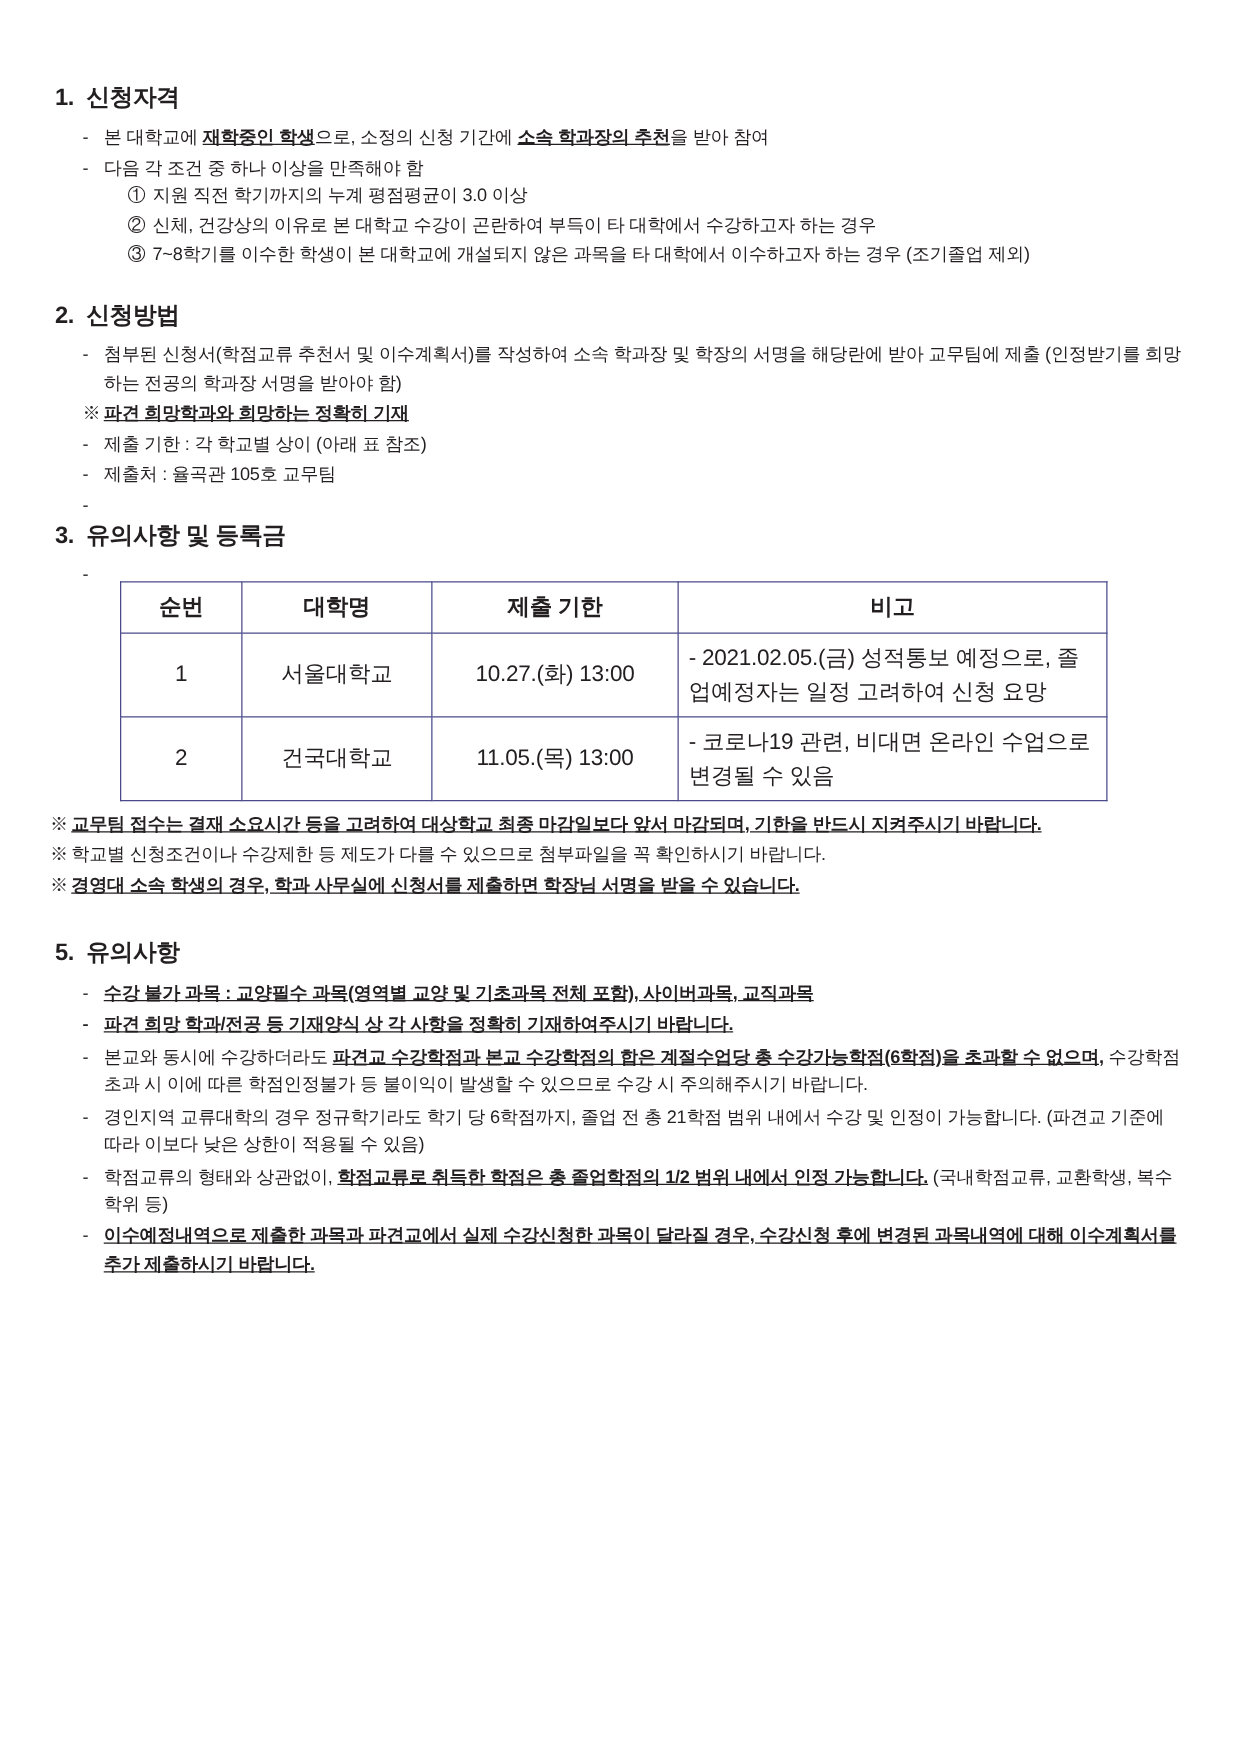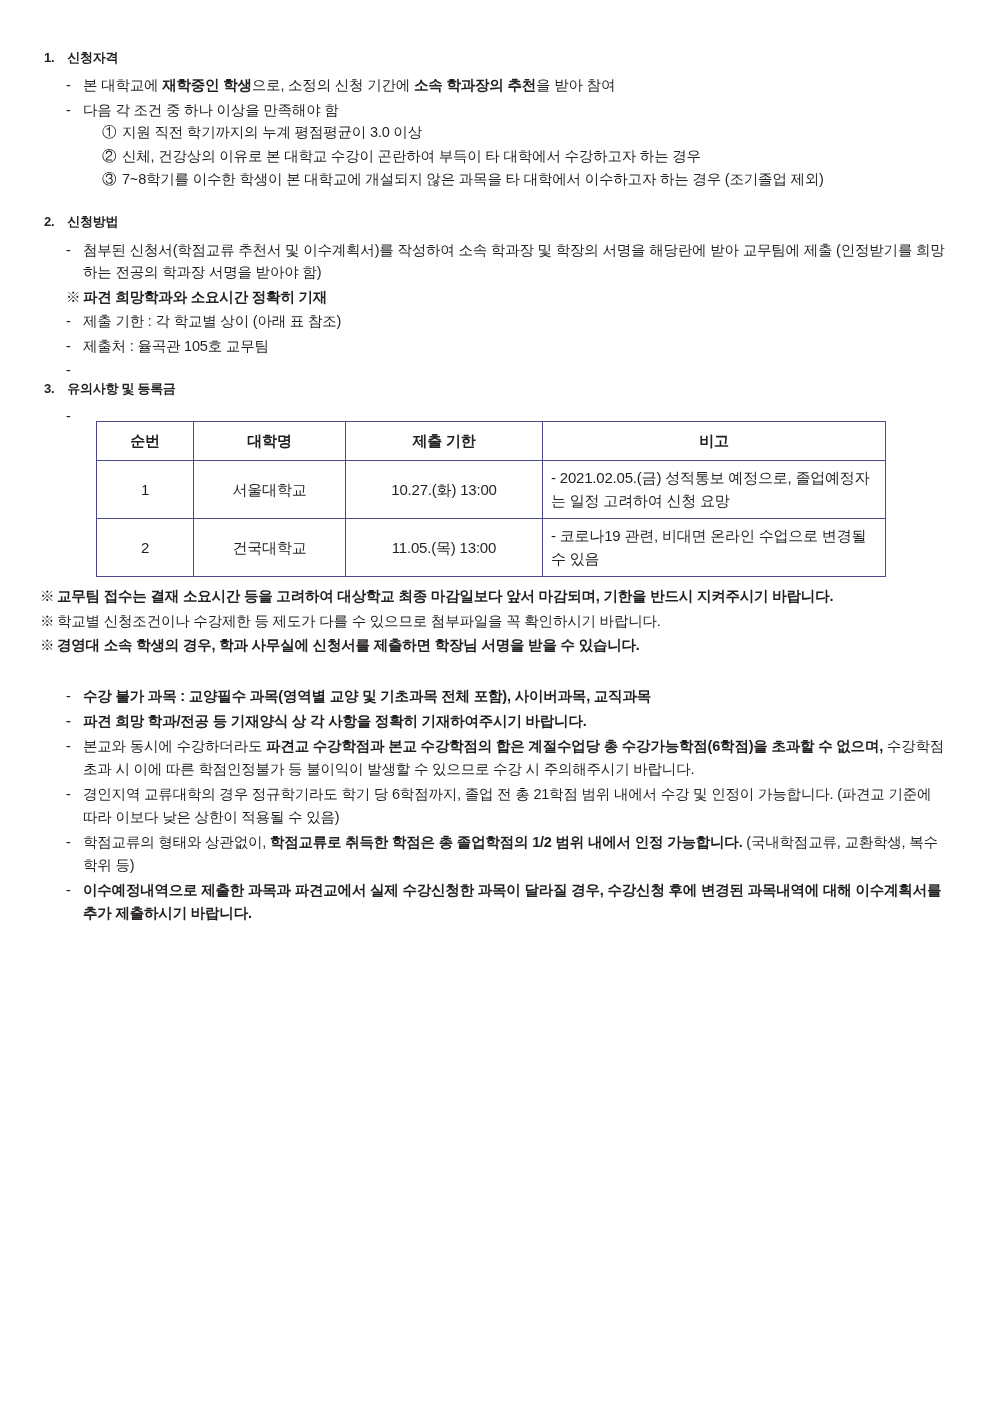--- a/index.html
+++ b/index.html
@@ -18,24 +18,24 @@
   .page {
     width: 992px;
     min-height: 1403px;
     box-sizing: border-box;
     padding: 48px 46px 40px 40px;
   }
   .section {
     margin-bottom: 22px;
   }
   .sec-head {
-    font-size: 13px;
+    font-size: 19px;
     font-weight: bold;
     letter-spacing: -0.3px;
-    margin: 0 0 6px 0;
+    margin: 16px 0 6px 0;
     padding-left: 4px;
   }
   .sec-head .num {
     display: inline-block;
     min-width: 20px;
   }
   .body-list {
     margin: 0;
     padding: 0 0 0 26px;
     list-style: none;
@@ -61,37 +61,38 @@
     padding-left: 20px;
     margin-bottom: 1px;
     letter-spacing: -0.2px;
   }
   .sub-list > li > .cnum {
     position: absolute;
     left: 0;
     top: 0;
   }
   .u {
+    text-decoration: underline;
     font-weight: bold;
   }
   .note-star {
     position: relative;
     padding-left: 17px;
     letter-spacing: -0.2px;
   }
   .note-star > .star {
     position: absolute;
     left: 0;
     top: 0;
   }
   table.schools {
     border-collapse: collapse;
     width: 790px;
     margin: 8px 0 8px 56px;
-    font-size: 15px;
+    font-size: 18px;
   }
   table.schools th, table.schools td {
     border: 1px solid #4a4a8a;
     padding: 6px 8px;
     text-align: center;
     vertical-align: middle;
     letter-spacing: -0.2px;
   }
   table.schools th {
     font-weight: bold;
@@ -157,21 +158,21 @@
       <span class="num">2.</span>
       <span>신청방법</span>
     </div>
     <ul class="body-list">
       <li>
         <span class="dash">-</span>
         <span>첨부된 신청서(학점교류 추천서 및 이수계획서)를 작성하여 소속 학과장 및 학장의 서명을 해당란에 받아 교무팀에 제출 (인정받기를 희망하는 전공의 학과장 서명을 받아야 함)</span>
       </li>
       <li>
         <span class="dash">※</span>
-        <span class="u">파견 희망학과와 소요시간 정확히 기재</span>
+        <span class="u">파견 희망학과와 희망하는 정확히 기재</span>
       </li>
       <li>
         <span class="dash">-</span>
         <span>제출 기한 : 각 학교별 상이 (아래 표 참조)</span>
       </li>
       <li>
         <span class="dash">-</span>
         <span>제출처 : 율곡관 105호 교무팀</span>
       </li>
       <li>
@@ -229,20 +230,24 @@
         <span>학교별 신청조건이나 수강제한 등 제도가 다를 수 있으므로 첨부파일을 꼭 확인하시기 바랍니다.</span>
       </li>
       <li class="note-star">
         <span class="star">※</span>
         <span class="u">경영대 소속 학생의 경우, 학과 사무실에 신청서를 제출하면 학장님 서명을 받을 수 있습니다.</span>
       </li>
     </ul>
   </div>
 
   <div class="section sec5" style="margin-top:28px;">
+    <div class="sec-head">
+      <span class="num">5.</span>
+      <span>유의사항</span>
+    </div>
     <ul class="body-list">
       <li>
         <span class="dash">-</span>
         <span class="u">수강 불가 과목 : 교양필수 과목(영역별 교양 및 기초과목 전체 포함), 사이버과목, 교직과목</span>
       </li>
       <li>
         <span class="dash">-</span>
       </li>
       <li>
         <span class="dash">-</span>

